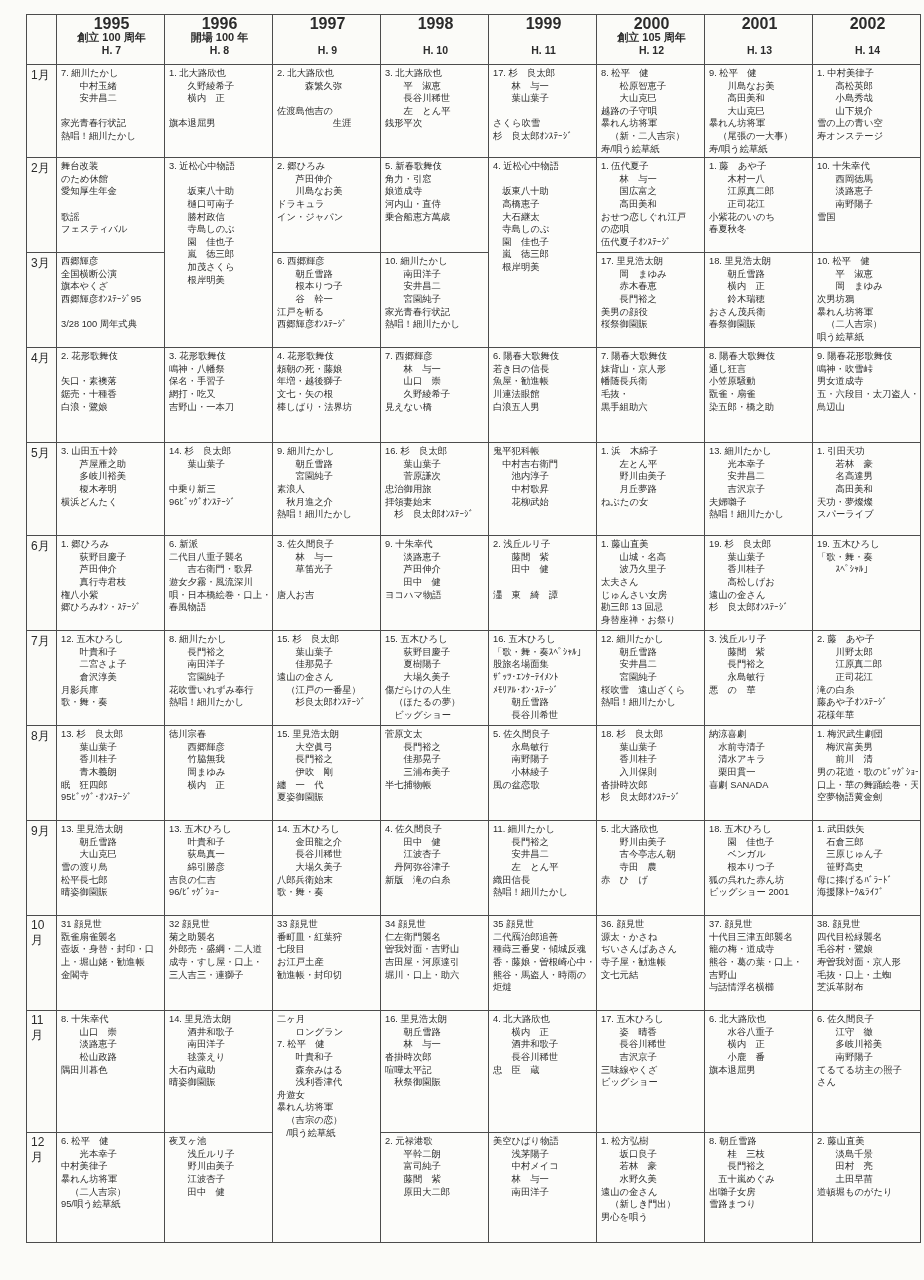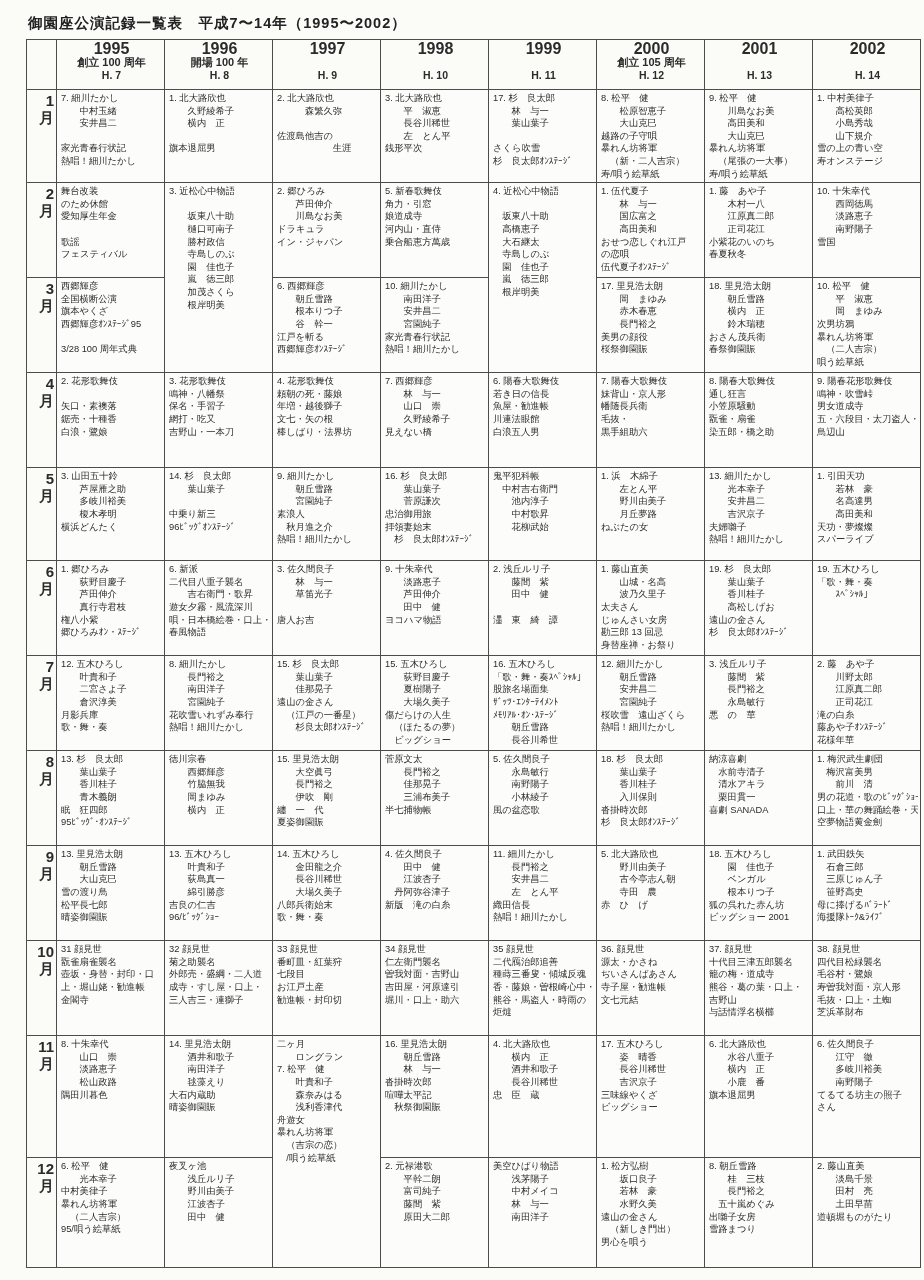--- a/index.html
+++ b/index.html
@@ -39,38 +39,37 @@
     vertical-align: top;
     text-align: center;
     font-weight: bold;
     padding-top: 3px;
   }
   .year-label { font-size: 16px; line-height: 14px; }
   .year-note  { font-size: 11px; line-height: 13px; min-height: 13px; }
   .year-era   { font-size: 10.5px; line-height: 13px; }
   th.month-label {
     vertical-align: middle;
-    text-align: right;
-    font-weight: bold;
-    font-size: 15px;
+    text-align: left;
+    font-weight: normal;
+    font-size: 12px;
     padding: 0 1px;
   }
   td.program-cell { background: #fcfcfa; }
   .pline {
     font-size: 9.3px;
     line-height: 12.6px;
     white-space: pre;
     overflow: hidden;
   }
 </style>
 </head>
 <body>
 
 <div class="page">
-  <h1 class="title">御園座公演記録一覧表　平成7〜14年（1995〜2002）</h1>
   <table class="record">
     <colgroup>
         <col class="month-col">
         <col class="year-col">
         <col class="year-col">
         <col class="year-col">
         <col class="year-col">
         <col class="year-col">
         <col class="year-col">
         <col class="year-col">

